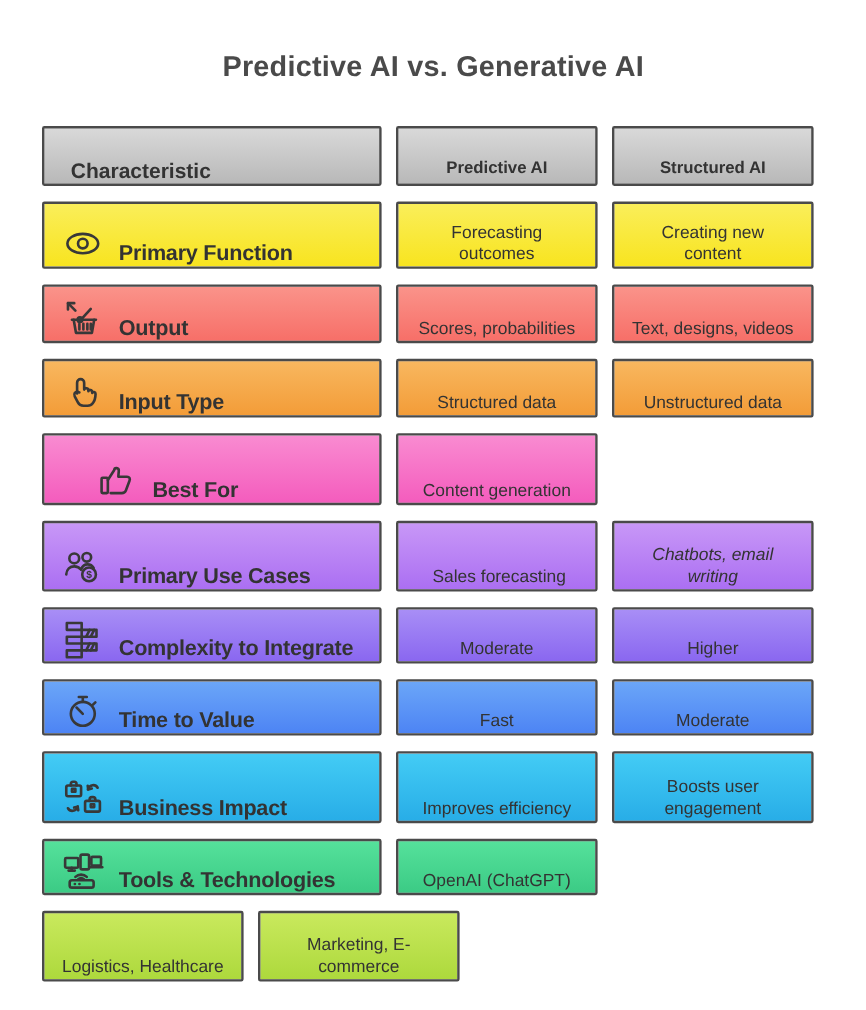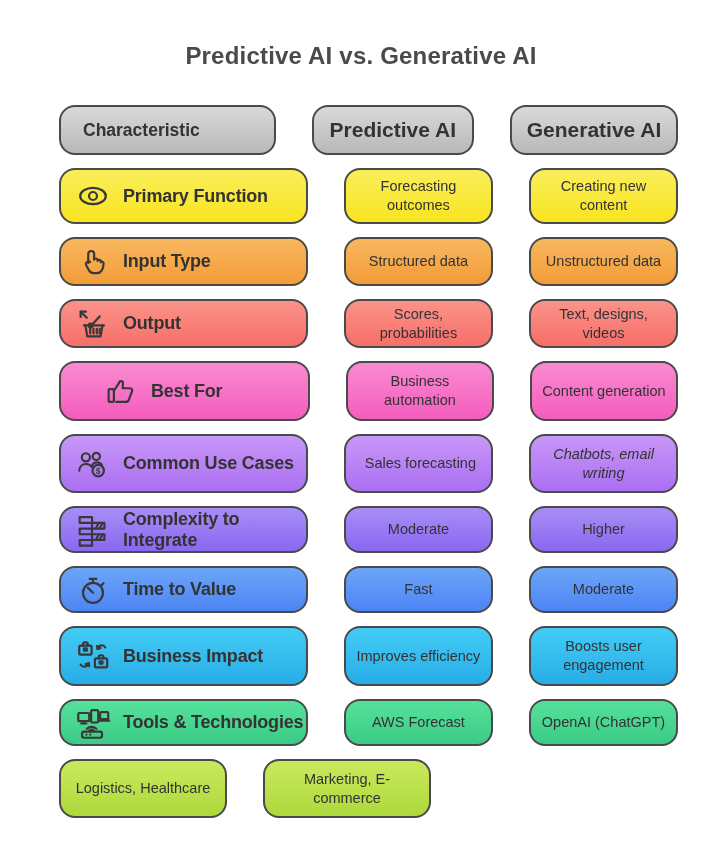--- a/index.html
+++ b/index.html
@@ -1,80 +1,66 @@
 <!DOCTYPE html>
 <html style="--border-color: #4a4a4a; --text-color: #333333; --title-color: #4a4a4a;"><head>
 <meta charset="utf-8">
 <style>
   html,body{margin:0;padding:0;background:#ffffff;}
   body{width:722px;height:842px;overflow:hidden;font-family:"Liberation Sans",sans-serif;}
   .page{width:722px;height:842px;position:relative;}
-  .title{margin:16px;padding-top:26px;height:28px;line-height:28px;text-align:center;
+  .title{margin:0;padding-top:42px;height:28px;line-height:28px;text-align:center;
          font-size:24px;font-weight:700;color:var(--title-color,#4a4a4a);letter-spacing:.2px;}
   .grid{margin:35px 0 0 35px;display:flex;flex-direction:column;gap:13px;width:643px;}
   .row{display:flex;gap:12px;}
   .hh{height:50px}.h56{height:56px}.h49{height:49px}.h60{height:60px}.h59{height:59px}.h47{height:47px}
-  .pill{box-sizing:border-box;border:2px solid var(--border-color,#4a4a4a);border-radius:16px;
-        display:flex;align-items:center;height:100%;margin-left:24px;}
+  .pill{box-sizing:border-box;border:2px solid var(--border-color,#4a4a4a);border-radius:2px;
+        display:flex;align-items:flex-end;height:100%;}
   .label-pill{width:283px;padding-left:13px;gap:11px;}
   .value-pill{width:168px;justify-content:center;text-align:center;font-size:14.5px;
               color:var(--text-color,#333333);line-height:1.28;white-space:pre-line;padding:0 8px;}
   .label-text{font-size:18px;font-weight:700;color:var(--text-color,#333333);letter-spacing:-.2px;}
   .header-pill{padding-left:22px;}
   .header-text{font-size:17.5px;font-weight:700;color:var(--text-color,#333333);}
-  .value-pill.header-cell{font-size:21px;font-weight:700;white-space:nowrap;padding:16px;}
+  .value-pill.header-cell{font-size:14px;font-weight:700;white-space:nowrap;padding:4px;}
   .icon{width:38px;height:38px;display:flex;align-items:center;justify-content:center;flex:0 0 38px;}
   .icon svg{width:38px;height:38px;stroke:#383838;fill:none;stroke-width:2.3;
             stroke-linecap:round;stroke-linejoin:round;}
   .icon svg text{stroke:none;fill:#383838;font-family:"Liberation Sans",sans-serif;font-weight:700;}
 </style>
 </head>
 <body>
 
 <div class="page">
   <h1 class="title">Predictive AI vs. Generative AI</h1>
 
   <div class="grid">
 
     <div class="row hh">
       <div class="pill label-pill header-pill" style="background: linear-gradient(rgb(217, 217, 217), rgb(184, 184, 184));">
         <span class="header-text">Characteristic</span>
       </div>
       <div class="pill value-pill header-cell" style="background: linear-gradient(rgb(217, 217, 217), rgb(184, 184, 184));">Predictive AI</div>
-      <div class="pill value-pill header-cell" style="background: linear-gradient(rgb(217, 217, 217), rgb(184, 184, 184));">Generative AI</div>
+      <div class="pill value-pill header-cell" style="background: linear-gradient(rgb(217, 217, 217), rgb(184, 184, 184));">Structured AI</div>
     </div>
 
     <div class="row h56">
       <div class="pill label-pill" style="background: linear-gradient(rgb(250, 238, 90), rgb(248, 228, 31));">
         <span class="icon">
           <svg viewBox="0 0 40 40">
               <ellipse cx="20" cy="20" rx="13.5" ry="8.5"></ellipse>
               <circle cx="20" cy="20" r="4.2"></circle>
             </svg>
         </span>
         <span class="label-text">Primary Function</span>
       </div>
       <div class="pill value-pill" style="background: linear-gradient(rgb(250, 238, 90), rgb(248, 228, 31));">Forecasting
 outcomes</div>
       <div class="pill value-pill" style="background: linear-gradient(rgb(250, 238, 90), rgb(248, 228, 31));">Creating new
 content</div>
-    </div>
-
-    <div class="row h49">
-      <div class="pill label-pill" style="background: linear-gradient(rgb(248, 183, 95), rgb(243, 156, 56));">
-        <span class="icon">
-          <svg viewBox="0 0 40 40">
-            <path d="M15 21v-9.5a3.1 3.1 0 0 1 6.2 0V17"></path>
-            <path d="M21.2 17.5c.3-1.7 3.5-1.6 3.6.4l.1 1c.4-1.6 3.2-1.4 3.3.6l.1 1c.5-1.4 2.9-1 2.9.8-.1 3-.7 6-2.3 8-1.1 1.5-2.8 2.4-4.7 2.4h-3.6c-2.1 0-4-1.1-4.9-2.9l-2.8-5.3c-1.1-2.1.4-4.3 2.6-4l1.5.5"></path>
-          </svg>
-        </span>
-        <span class="label-text">Input Type</span>
-      </div>
-      <div class="pill value-pill" style="background: linear-gradient(rgb(248, 183, 95), rgb(243, 156, 56));">Structured data</div>
-      <div class="pill value-pill" style="background: linear-gradient(rgb(248, 183, 95), rgb(243, 156, 56));">Unstructured data</div>
     </div>
 
     <div class="row h49">
       <div class="pill label-pill" style="background: linear-gradient(rgb(250, 147, 138), rgb(247, 111, 104));">
         <span class="icon">
           <svg viewBox="0 0 40 40">
             <path d="M13.5 13.5 7 7"></path>
               <path d="M7 12.5V7h5.5"></path>
             <path d="M27 12 17 23"></path>
               <circle cx="17.5" cy="21.5" r="2"></circle>
@@ -82,48 +68,60 @@
               <path d="M12 21.5 14 33h14l2-11.5"></path>
             <path d="M17 25v5M20.5 25v5M24 25v5M27 25v5"></path>
           </svg>
         </span>
         <span class="label-text">Output</span>
       </div>
       <div class="pill value-pill" style="background: linear-gradient(rgb(250, 147, 138), rgb(247, 111, 104));">Scores, probabilities</div>
       <div class="pill value-pill" style="background: linear-gradient(rgb(250, 147, 138), rgb(247, 111, 104));">Text, designs, videos</div>
     </div>
 
+    <div class="row h49">
+      <div class="pill label-pill" style="background: linear-gradient(rgb(248, 183, 95), rgb(243, 156, 56));">
+        <span class="icon">
+          <svg viewBox="0 0 40 40">
+            <path d="M15 21v-9.5a3.1 3.1 0 0 1 6.2 0V17"></path>
+            <path d="M21.2 17.5c.3-1.7 3.5-1.6 3.6.4l.1 1c.4-1.6 3.2-1.4 3.3.6l.1 1c.5-1.4 2.9-1 2.9.8-.1 3-.7 6-2.3 8-1.1 1.5-2.8 2.4-4.7 2.4h-3.6c-2.1 0-4-1.1-4.9-2.9l-2.8-5.3c-1.1-2.1.4-4.3 2.6-4l1.5.5"></path>
+          </svg>
+        </span>
+        <span class="label-text">Input Type</span>
+      </div>
+      <div class="pill value-pill" style="background: linear-gradient(rgb(248, 183, 95), rgb(243, 156, 56));">Structured data</div>
+      <div class="pill value-pill" style="background: linear-gradient(rgb(248, 183, 95), rgb(243, 156, 56));">Unstructured data</div>
+    </div>
+
     <div class="row h60">
       <div class="pill label-pill" style="background: linear-gradient(rgb(249, 139, 209), rgb(244, 92, 189)); padding-left: 41px;">
         <span class="icon">
           <svg viewBox="0 0 40 40">
             <rect x="7" y="18" width="5.5" height="13.5" rx="1"></rect>
             <path d="M12.5 20l5.5-8.5c.3-2.8 4.2-2.4 4.1.4l-.4 5.2h7.6c2.1 0 3 1.7 2.2 3.5l-3.2 8.6c-.6 1.5-1.9 2.3-3.5 2.3h-9.8"></path>
           </svg>
         </span>
         <span class="label-text">Best For</span>
       </div>
-      <div class="pill value-pill" style="background: linear-gradient(rgb(249, 139, 209), rgb(244, 92, 189));">Business
-automation</div>
       <div class="pill value-pill" style="background: linear-gradient(rgb(249, 139, 209), rgb(244, 92, 189));">Content generation</div>
     </div>
 
     <div class="row h59">
       <div class="pill label-pill" style="background: linear-gradient(rgb(200, 151, 247), rgb(171, 111, 242));">
         <span class="icon">
           <svg viewBox="0 0 40 40">
             <circle cx="12.5" cy="13" r="4.3"></circle>
             <path d="M5.5 27c.3-4.4 3.3-7 7-7 2.4 0 4.5 1 5.8 2.8"></path>
             <circle cx="23.5" cy="12" r="3.8"></circle>
             <path d="M18.6 22.5c1-2.8 3.1-4.3 5.6-4.3 2.3 0 4.2 1.2 5.3 3.2"></path>
             <circle cx="25.5" cy="27" r="6"></circle>
             <text x="25.5" y="30.2" font-size="9" text-anchor="middle">$</text>
           </svg>
         </span>
-        <span class="label-text">Common Use Cases</span>
+        <span class="label-text">Primary Use Cases</span>
       </div>
       <div class="pill value-pill" style="background: linear-gradient(rgb(200, 151, 247), rgb(171, 111, 242)); padding-left: 12px;">Sales forecasting</div>
       <div class="pill value-pill" style="background: linear-gradient(rgb(200, 151, 247), rgb(171, 111, 242)); font-style: italic;">Chatbots, email
 writing</div>
     </div>
 
     <div class="row h47">
       <div class="pill label-pill" style="background: linear-gradient(rgb(168, 142, 246), rgb(138, 103, 240));">
         <span class="icon">
           <svg viewBox="0 0 40 40">
@@ -189,21 +187,20 @@
             <rect x="27.5" y="8.5" width="8.5" height="7.5" rx="1"></rect>
             <path d="M26.5 17.5h10.5"></path>
             <rect x="8.5" y="29" width="21" height="6.5" rx="2"></rect>
             <path d="M13.5 26c2.8-2.6 7.2-2.6 10 0"></path>
             <path d="M16 28.2c1.6-1.4 3.4-1.4 5 0"></path>
             <path d="M13 32.3h.1M17 32.3h.1"></path>
           </svg>
         </span>
         <span class="label-text">Tools &amp; Technologies</span>
       </div>
-      <div class="pill value-pill" style="background: linear-gradient(rgb(85, 225, 155), rgb(59, 203, 133));">AWS Forecast</div>
       <div class="pill value-pill" style="background: linear-gradient(rgb(85, 225, 155), rgb(59, 203, 133));">OpenAI (ChatGPT)</div>
     </div>
 
     <div class="row h59">
       <div class="pill value-pill" style="background: linear-gradient(rgb(201, 233, 93), rgb(173, 217, 60));">Logistics, Healthcare</div>
       <div class="pill value-pill" style="background: linear-gradient(rgb(201, 233, 93), rgb(173, 217, 60));">Marketing, E-
 commerce</div>
     </div>
 
   </div>

